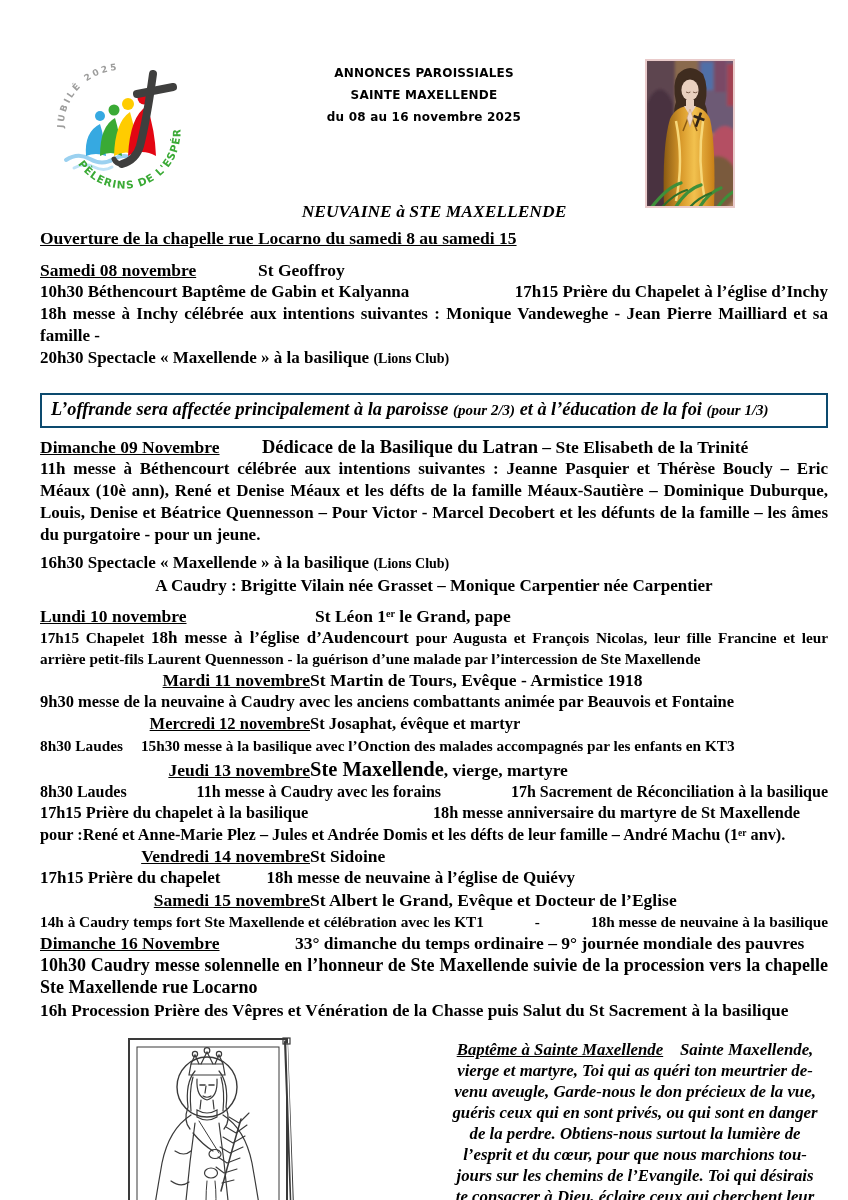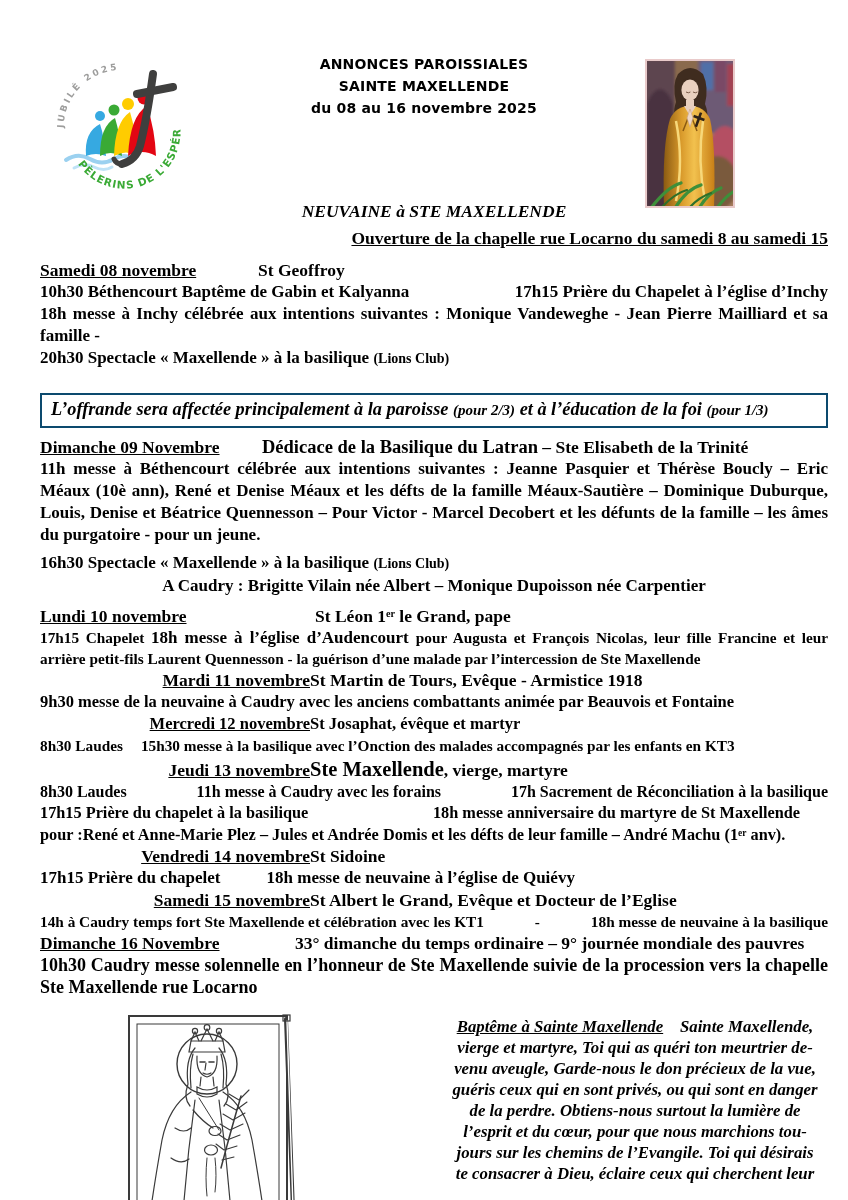--- a/index.html
+++ b/index.html
@@ -6,30 +6,30 @@
   html,body { background:#9a9a9a; }
   .page {
     position:relative; width:848px; height:1200px; margin:0 auto;
     background:#ffffff; color:#000;
     font-family:"Liberation Serif", serif; font-weight:bold;
     overflow:hidden;
   }
   
   .logo-wrap { position:absolute; left:52px; top:60px; width:138px; height:138px; }
   .hdr-title {
-    position:absolute; left:170px; right:170px; top:53px; text-align:center;
-    font-family:"DejaVu Sans", sans-serif; font-size:14px; line-height:22px; font-weight:bold;
+    position:absolute; left:170px; right:170px; top:62px; text-align:center;
+    font-family:"DejaVu Sans", sans-serif; font-size:12px; line-height:22px; font-weight:bold;
     letter-spacing:.2px;
   }
   .statue-wrap { position:absolute; left:645px; top:59px; width:90px; height:149px; }
   
   .doc { position:absolute; left:40px; top:200px; width:788px; }
   .u  { text-decoration:underline; }
   .t-neuvaine  { font-size:17.5px; font-style:italic; text-align:center; line-height:22px; }
-  .t-ouverture { font-size:17.5px; text-align:right; line-height:22px; margin-top:5px; }
+  .t-ouverture { font-size:17.5px; text-align:left; line-height:22px; margin-top:5px; }
   .ln   { font-size:17px;   line-height:22px; }
   .ln-sm{ font-size:15.3px; line-height:21px; }
   .nowrap { white-space:nowrap; }
   .just { text-align:justify; }
   .spread { display:flex; justify-content:space-between; }
   .dayline { white-space:nowrap; font-size:17.5px; line-height:22px; }
   .day { display:inline-block; }
   .dw218{width:218px;} .dw222{width:222px;} .dw255{width:255px;}
   .dw270{width:270px;text-align:right;} .dw275{width:275px;}
   .feast { font-size:17.5px; }
@@ -180,21 +180,21 @@
     </div>
 
     <div class="dayline mt8">
       <span class="day dw222"><span class="u">Dimanche 09 Novembre</span></span><span class="feast-lg">Dédicace de la Basilique du Latran</span><span class="feast"> – Ste Elisabeth de la Trinité</span>
     </div>
     <div class="ln just">11h messe à Béthencourt  célébrée aux intentions suivantes : Jeanne Pasquier et Thérèse Boucly – Eric Méaux (10è ann), René et Denise Méaux et les défts de la famille Méaux-Sautière – Dominique Duburque, Louis, Denise et Béatrice Quennesson – Pour Victor - Marcel Decobert et les défunts de la famille – les âmes du purgatoire - pour un jeune.</div>
     <div class="ln mt6">
       <span>16h30  Spectacle « Maxellende » à la basilique </span><span class="small-par">(Lions Club)</span>
     </div>
 
-    <div class="defunts-l">A Caudry : Brigitte Vilain née Albert – Monique Dupoisson née Carpentier</div>
+    <div class="defunts-l">A Caudry : Brigitte Vilain née Grasset – Monique Carpentier née Carpentier</div>
 
     <div class="dayline mt6">
       <span class="day dw275"><span class="u">Lundi 10 novembre</span></span><span class="feast">St Léon 1</span><sup>er</sup><span class="feast"> le Grand, pape</span>
     </div>
     <div class="ln-sm just">
       <span>17h15 Chapelet   </span><span style="font-size:17px;">18h messe à l’église d’Audencourt </span><span>pour Augusta et François Nicolas, leur fille Francine et leur arrière petit-fils Laurent Quennesson - la guérison d’une malade par l’intercession de Ste Maxellende</span>
     </div>
 
     <div class="dayline">
       <span class="day dw270"><span class="u">Mardi 11 novembre</span></span><span class="feast">St Martin de Tours, Evêque - Armistice 1918</span>
@@ -237,20 +237,21 @@
     <div class="spread ln-sm">
       <span>14h à Caudry  temps fort Ste Maxellende et célébration avec les KT1</span>
       <span>-</span>
       <span>18h messe de neuvaine à la basilique</span>
     </div>
 
     <div class="dayline">
       <span class="day dw255"><span class="u">Dimanche 16 Novembre</span></span><span class="feast">33° dimanche du temps ordinaire – 9° journée mondiale des pauvres</span>
     </div>
     <div class="d16-par">10h30  Caudry messe solennelle en l’honneur de Ste Maxellende suivie de la procession vers la chapelle Ste Maxellende rue Locarno</div>
+    <div class="nowrap" style="font-size:17.3px; line-height:23px;">16h  Procession Prière des Vêpres et Vénération de la Chasse puis Salut du St Sacrement à la basilique</div>
 
     <div class="bottom">
 
       <div class="drawing-wrap">
         <svg viewBox="0 0 175 210" width="175" height="210" fill="none" stroke="#3a3a3a" stroke-width="1.2" stroke-linecap="round">
           <rect x="2" y="8" width="158" height="194" stroke-width="2"></rect>
           <rect x="10" y="16" width="142" height="178" stroke-width="1"></rect>
           <line x1="159" y1="11" x2="166" y2="203" stroke-width="4"></line>
           <line x1="160" y1="13" x2="166" y2="200" stroke="#ffffff" stroke-width="1.4"></line>
           <rect x="156" y="7" width="7" height="6" stroke-width="1.2"></rect>

